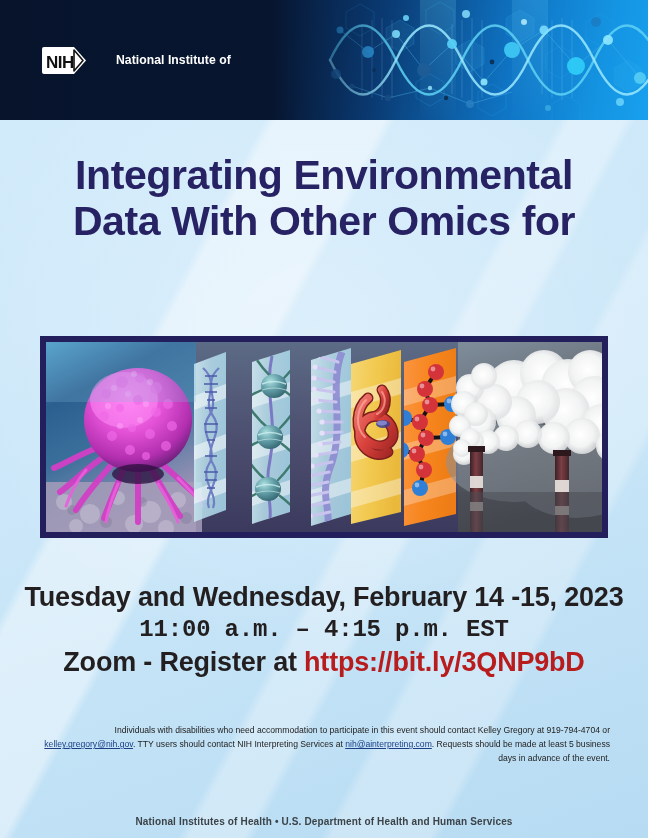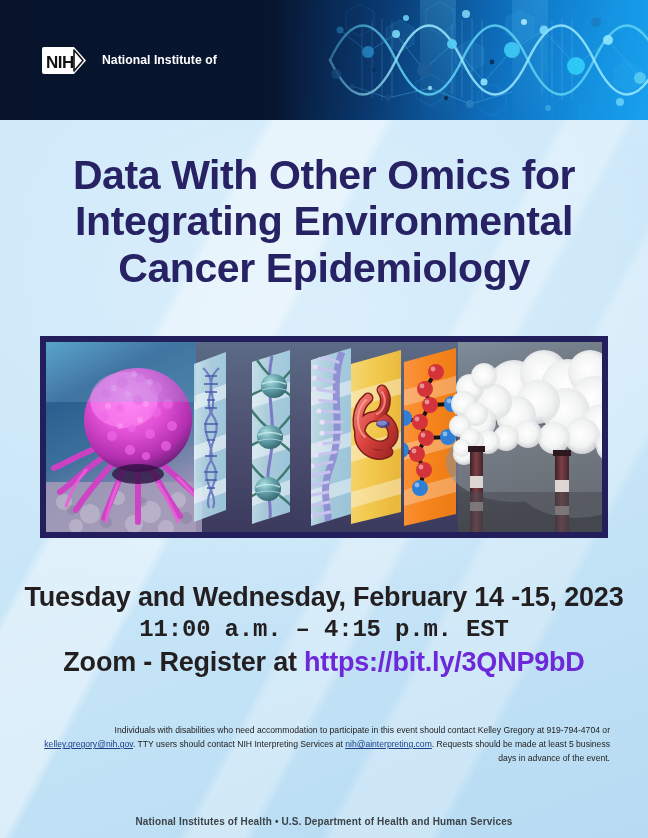--- a/index.html
+++ b/index.html
@@ -68,21 +68,21 @@
     height: 120px;
     overflow: hidden;
     background: linear-gradient(100deg, #07142c 0%, #07152f 38%, #0a3a72 58%, #0f74c4 78%, #1494e2 92%, #18a0ee 100%);
   }
   .header-svg { position: absolute; inset: 0; }
   .nih-logo {
     position: absolute;
     left: 42px; top: 44px;
     display: flex;
     align-items: center;
-    gap: 14px;
+    gap: 28px;
   }
   .nih-mark {
     position: relative;
     width: 46px; height: 33px;
   }
   .nih-wordmark {
     color: #ffffff;
     font-size: 12.2px;
     font-weight: bold;
     line-height: 1.27;
@@ -121,21 +121,21 @@
     left: 24px; top: 580px;
     width: 600px;
     text-align: center;
     color: #231f20;
     font-weight: bold;
     line-height: 1.28;
   }
   .details .line1 { font-size: 27px; letter-spacing: -0.2px; }
   .details .line2 { font-size: 24px; letter-spacing: -0.2px; font-family: Liberation Mono, monospace; }
   .details .line3 { font-size: 27px; letter-spacing: -0.2px; }
-  .details .url { color: #6d28d9; }
+  .details .url { color: #b91c1c; }
 
   
   .fineprint {
     position: absolute;
     left: 40px; top: 723px;
     width: 570px;
     color: #222222;
     font-size: 8.6px;
     line-height: 1.65;
     text-align: right;
@@ -285,23 +285,22 @@
           <path d="M2,3 h30 l12,13.5 l-12,13.5 h-30 a2,2 0 0 1 -2,-2 v-23 a2,2 0 0 1 2,-2 z" fill="#ffffff"></path>
           <text x="4" y="24" font-family="'Liberation Sans', sans-serif" font-size="17" font-weight="bold" fill="#111111" letter-spacing="-0.5">NIH</text>
           <path d="M32,6 l9,10.5 l-9,10.5 z" fill="#ffffff" stroke="#111111" stroke-width="1.6" stroke-linejoin="round"></path>
         </svg>
       </div>
       <div class="nih-wordmark"><span>National Institute of</span><br></div>
     </div>
   </div>
 
   <div class="title">
+    <div>Integrating Environmental</div>
     <div>Data With Other Omics for</div>
-    <div>Integrating Environmental</div>
-    <div>Cancer Epidemiology</div>
   </div>
 
   <div class="hero">
     <svg class="hero-inner" width="556" height="190" viewBox="0 0 556 190" preserveAspectRatio="none">
       <defs>
         <linearGradient id="cellBg" x1="0" y1="0" x2="0.4" y2="1">
           <stop offset="0" stop-color="#4d9ec8"></stop>
           <stop offset="0.30" stop-color="#2b5f8f"></stop>
           <stop offset="0.58" stop-color="#3b6f9b"></stop>
           <stop offset="1" stop-color="#9d94b6"></stop>

